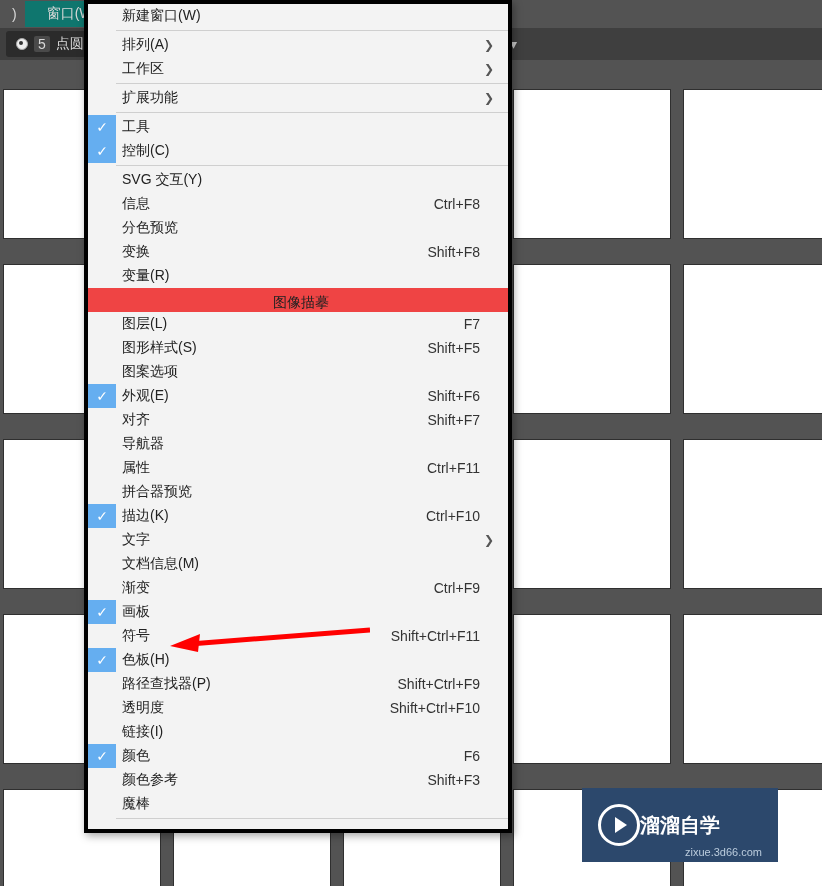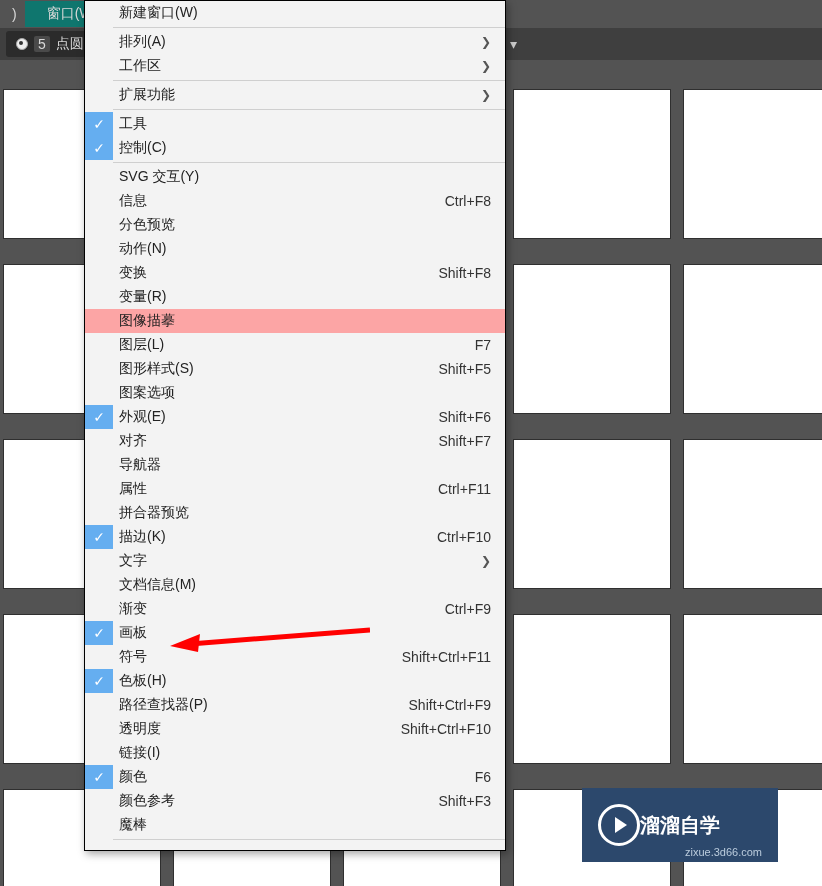--- a/index.html
+++ b/index.html
@@ -100,21 +100,21 @@
     box-shadow: 0 0 0 1px #2f2f2f;
   }
 
   
   .popup {
     position: absolute;
     left: 84px;
     top: 0;
     width: 420px;
     background: #f3f3f3;
-    border: 1px solid #000000;
+    border: 4px solid #000000;
     box-shadow: 2px 3px 8px rgba(0,0,0,0.35);
     z-index: 50;
   }
   .m-row {
     display: flex;
     align-items: center;
     height: 24px;
     position: relative;
     color: #222;
   }
@@ -128,30 +128,31 @@
   .m-row .chk.on {
     background: #65aef0;
     color: #fff;
   }
   .m-row .label {
     flex: 1;
     padding-left: 6px;
     white-space: nowrap;
   }
   .m-row .shortcut {
-    padding-right: 14px;
+    padding-right: 28px;
     color: #333;
   }
   .m-row .sub {
     padding-right: 14px;
     color: #555;
     font-size: 12px;
   }
   .m-row.highlight {
-    background: #fca5a5;
+    background: #ef4444;
+    flex-direction: column;
   }
   .sep {
     height: 1px;
     background: #cfcfcf;
     margin: 2px 0 2px 28px;
   }
 
   
   .arrow {
     position: absolute;
@@ -298,24 +299,20 @@
     <span class="chk"></span>
     <span class="label">信息</span>
     <span class="shortcut">Ctrl+F8</span>
   </div>
   <div class="m-row">
     <span class="chk"></span>
     <span class="label">分色预览</span>
   </div>
   <div class="m-row">
     <span class="chk"></span>
-    <span class="label">动作(N)</span>
-  </div>
-  <div class="m-row">
-    <span class="chk"></span>
     <span class="label">变换</span>
     <span class="shortcut">Shift+F8</span>
   </div>
   <div class="m-row">
     <span class="chk"></span>
     <span class="label">变量(R)</span>
   </div>
   <div class="m-row highlight">
     <span class="chk"></span>
     <span class="label">图像描摹</span>

